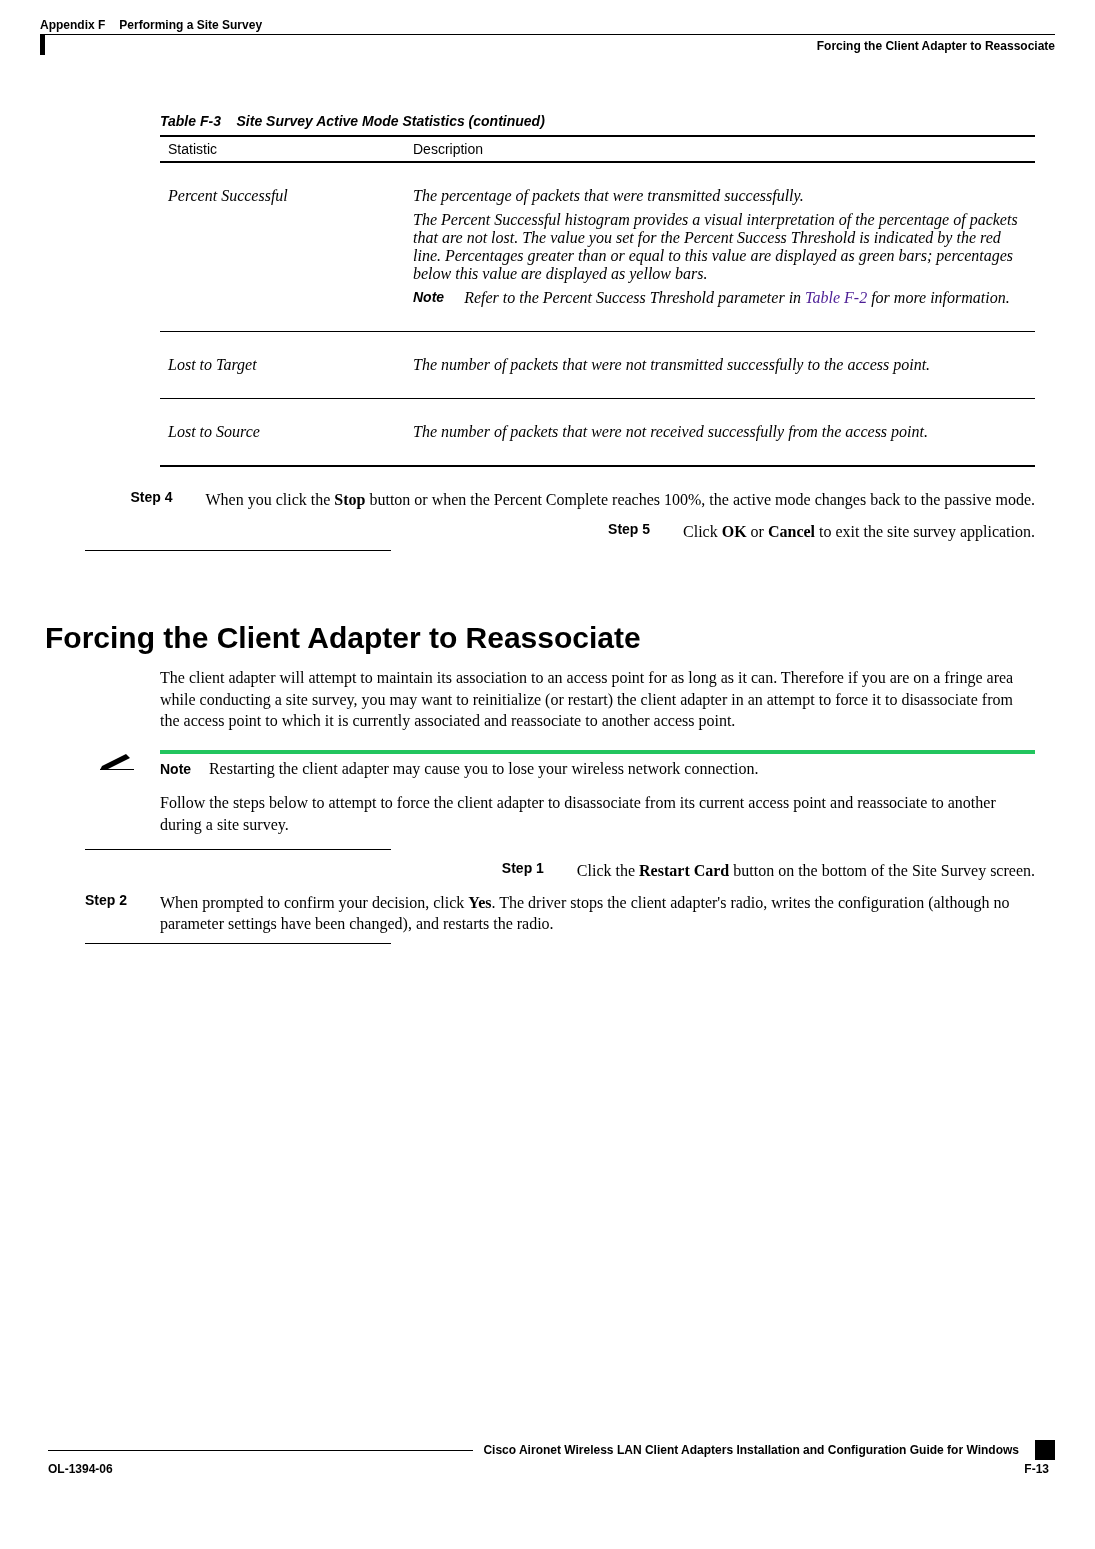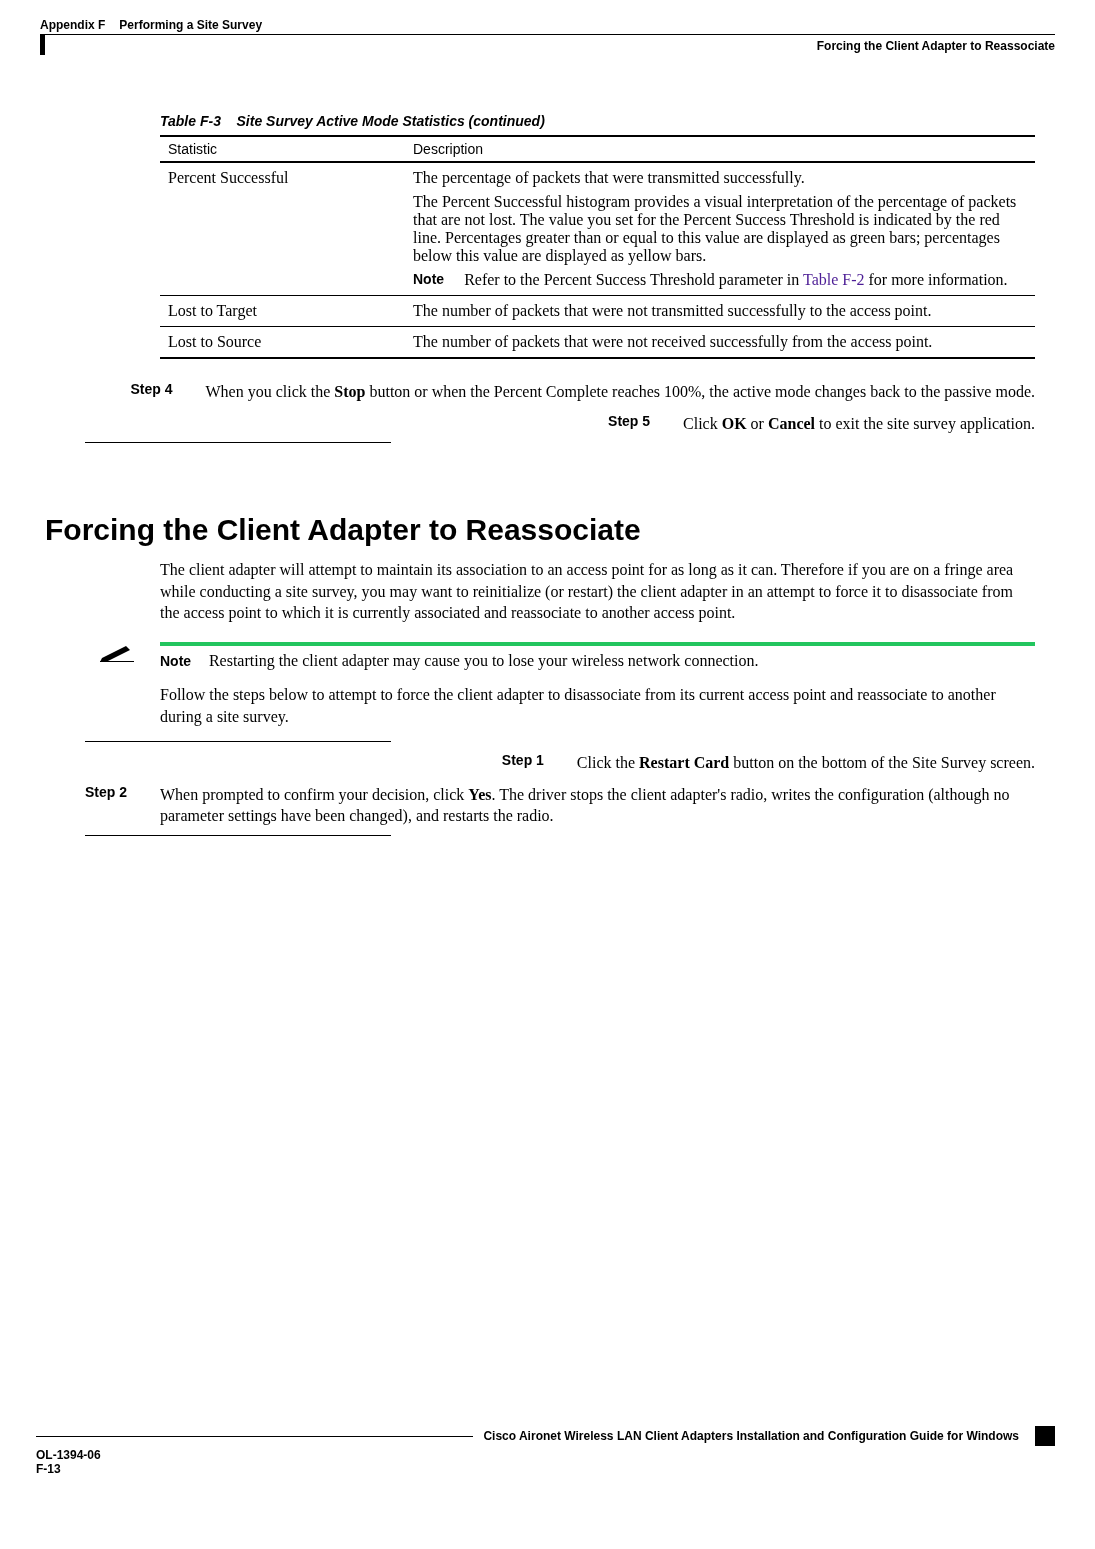--- a/index.html
+++ b/index.html
@@ -72,23 +72,24 @@
     font-family: Arial, Helvetica, sans-serif;
     font-weight: normal;
     font-size: 14px;
     text-align: left;
     border-top: 2px solid #000;
     border-bottom: 2px solid #000;
     padding: 4px 8px;
   }
   table.stat td {
     border-bottom: 1px solid #000;
-    padding: 6px 8px;
+    padding: 24px 8px;
     vertical-align: top;
     font-size: 16px;
+    font-style: italic;
   }
   table.stat tr:last-child td {
     border-bottom: 2px solid #000;
   }
   .col-stat { width: 28%; }
   .note-inline {
     font-family: Arial, Helvetica, sans-serif;
     font-weight: bold;
     font-size: 14px;
     padding-right: 20px;
@@ -155,21 +156,21 @@
     font-family: Arial, Helvetica, sans-serif;
     font-weight: bold;
     font-size: 14px;
     padding-right: 14px;
   }
   .note-right .ntext { font-size: 16px; }
 
   .footer {
     position: absolute;
     bottom: 24px;
-    left: 36px;
+    left: 48px;
     right: 40px;
   }
   .footer-bar {
     display: flex;
     align-items: center;
   }
   .footer-bar .line {
     flex: 1;
     border-top: 1px solid #000;
   }
@@ -186,21 +187,20 @@
     background: #000;
     margin-left: 6px;
   }
   .footer-low {
     display: flex;
     justify-content: space-between;
     font-family: Arial, Helvetica, sans-serif;
     font-weight: bold;
     font-size: 12px;
     margin-top: 2px;
-    flex-direction: column;
   }
 </style>
 </head>
 <body>
 
 <div class="page">
 
   <div class="header-rule-box">
     <div class="left-rule-block"></div>
     <div class="top-header">

